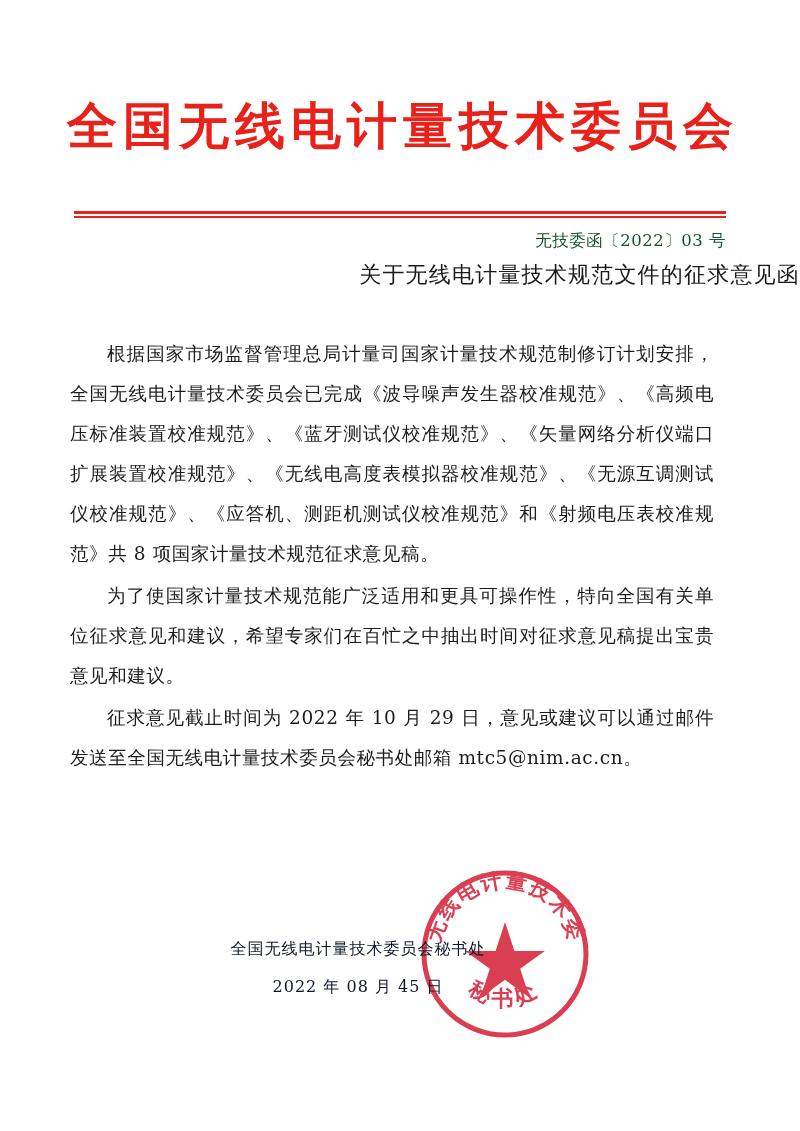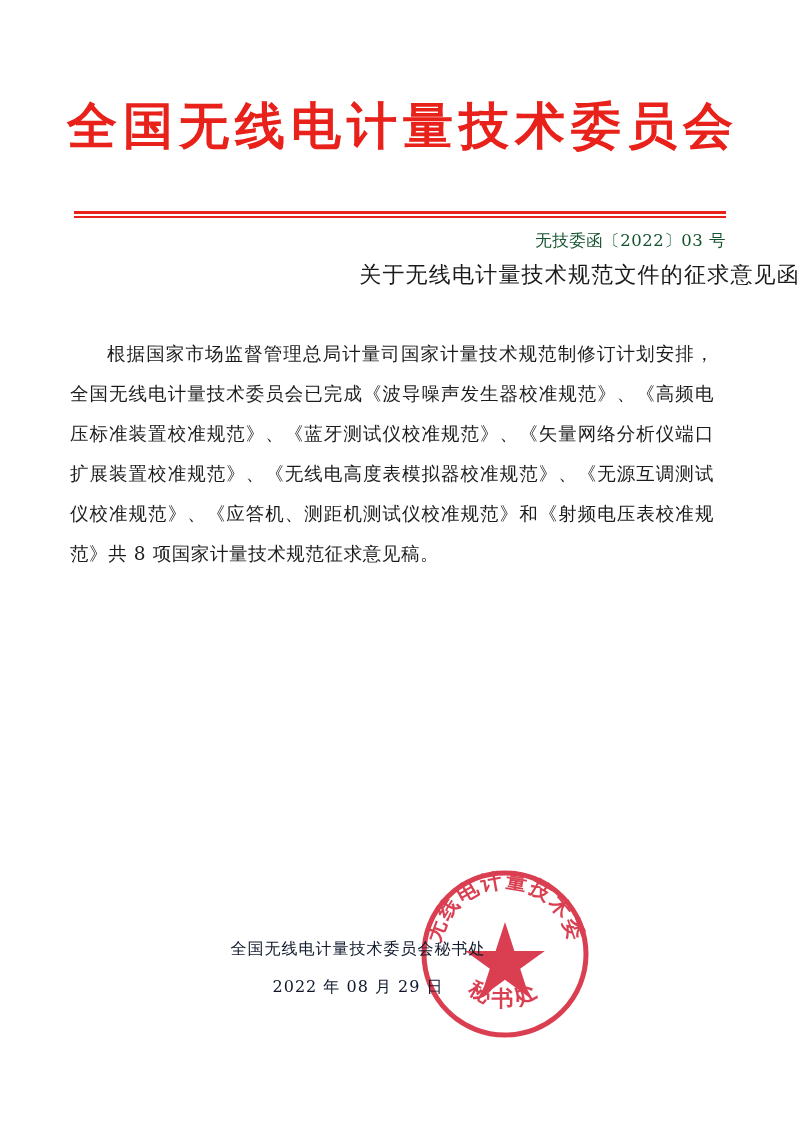--- a/index.html
+++ b/index.html
@@ -149,20 +149,22 @@
     <div class="bar-gap"></div>
     <div class="bar-thin"></div>
   </div>
 
   <div class="doc-number">无技委函〔2022〕03 号</div>
 
   <div class="subject">关于无线电计量技术规范文件的征求意见函</div>
 
   <div class="body-text">
     <p class="para">根据国家市场监督管理总局计量司国家计量技术规范制修订计划安排，全国无线电计量技术委员会已完成《波导噪声发生器校准规范》、《高频电压标准装置校准规范》、《蓝牙测试仪校准规范》、《矢量网络分析仪端口扩展装置校准规范》、《无线电高度表模拟器校准规范》、《无源互调测试仪校准规范》、《应答机、测距机测试仪校准规范》和《射频电压表校准规范》共 8 项国家计量技术规范征求意见稿。</p>
+    <p class="para">为了使国家计量技术规范能广泛适用和更具可操作性，特向全国有关单位征求意见和建议，希望专家们在百忙之中抽出时间对征求意见稿提出宝贵意见和建议。</p>
+    <p class="para">征求意见截止时间为 2022 年 10 月 29 日，意见或建议可以通过邮件发送至全国无线电计量技术委员会秘书处邮箱 mtc5@nim.ac.cn。</p>
   </div>
 
   <div class="seal">
     <svg viewBox="0 0 176 176" xmlns="http://www.w3.org/2000/svg">
       <defs>
         <path id="sealArcTop" d="M 22,88 A 66,66 0 0 1 154,88" fill="none"></path>
         <path id="sealArcBottom" d="M 36,88 A 52,52 0 0 0 140,88" fill="none"></path>
       </defs>
       <circle cx="88" cy="88" r="81" fill="none" stroke="#d6253a" stroke-width="5"></circle>
       <text font-family="DejaVu Serif, Liberation Serif, serif" font-size="21" font-weight="bold" fill="#d6253a" letter-spacing="2.2">
@@ -170,16 +172,16 @@
       </text>
       <text font-family="DejaVu Serif, Liberation Serif, serif" font-size="22" font-weight="bold" fill="#d6253a" letter-spacing="5">
         <textPath href="#sealArcBottom" startOffset="50%" text-anchor="middle">秘书处</textPath>
       </text>
       <polygon fill="#d6253a" points="88,56 97.4,84.9 127.8,84.9 103.2,102.8 112.6,131.7 88,113.8 63.4,131.7 72.8,102.8 48.2,84.9 78.6,84.9"></polygon>
     </svg>
   </div>
 
   <div class="signature">
     <div class="sig-line">全国无线电计量技术委员会秘书处</div>
-    <div class="sig-line">2022 年 08 月 29 日</div>
+    <div class="sig-line">2022 年 08 月 45 日</div>
   </div>
 
 </div>
 
 </body></html>

